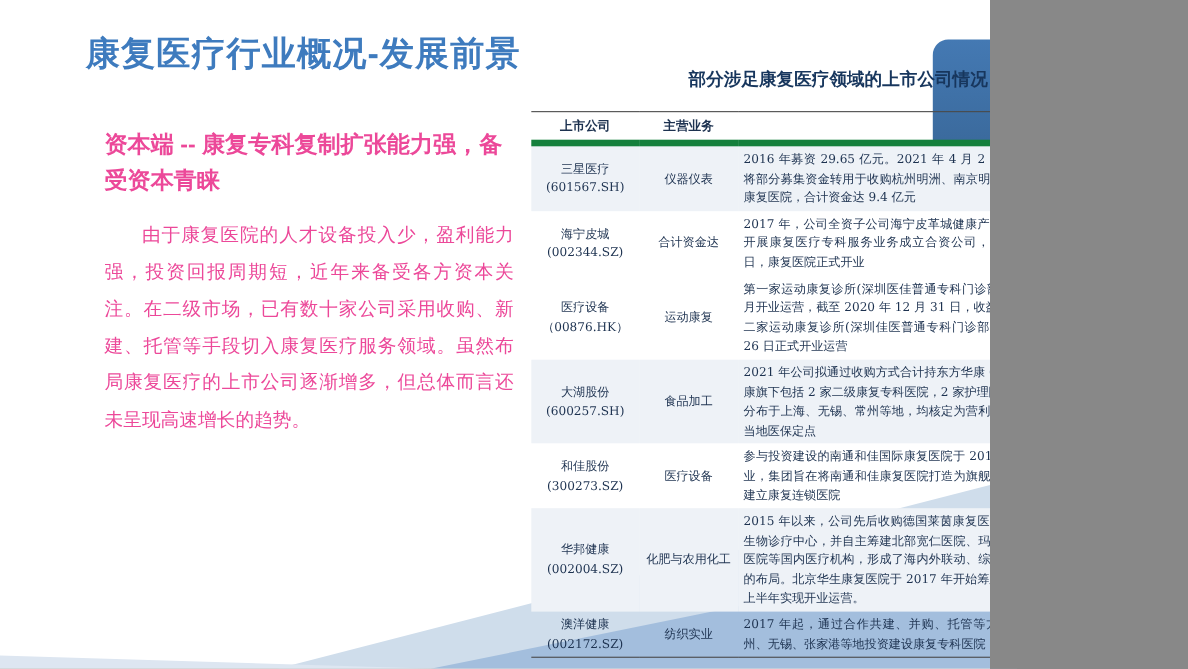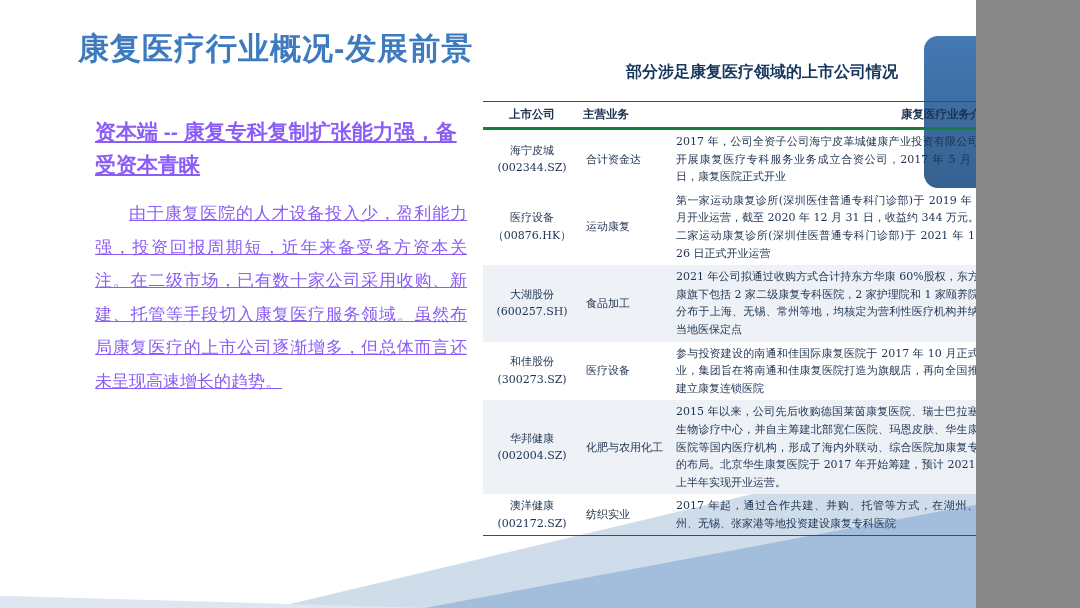--- a/index.html
+++ b/index.html
@@ -1,43 +1,43 @@
 <!DOCTYPE html>
 <html><head>
 <meta charset="utf-8">
 <style>
   html,body{margin:0;padding:0;background:#888;}
-  .slide{position:relative;width:976px;height:608px;background:#ffffff;overflow:hidden;
+  .slide{position:relative;width:900px;height:608px;background:#ffffff;overflow:hidden;
          font-family:"Liberation Sans",sans-serif;}
   
   .deco{position:absolute;left:0;top:0;width:100%;height:100%;pointer-events:none;}
   .deco-left{background:#dde6f1;clip-path:polygon(0 98%,44% 100%,0 100%);}
   .deco-light{background:#cfddeb;clip-path:polygon(28% 100%,100% 72.5%,100% 100%);}
   .deco-mid{background:#a3bedd;clip-path:polygon(43.5% 100%,100% 83%,100% 100%);}
   .corner-pill{position:absolute;right:0;top:36px;width:52px;height:152px;
                background:linear-gradient(#44object79b3,#35618f);background:linear-gradient(#4479b3,#35618f);
                border-radius:14px 0 0 14px;}
   
   .title{position:absolute;left:78px;top:28px;font-size:31px;font-weight:bold;
          color:#3E7BBE;letter-spacing:1px;}
   
-  .left-col{position:absolute;left:95px;top:116px;width:372px;color:#8b5cf6;text-decoration:underline;}
+  .left-col{position:absolute;left:95px;top:116px;width:372px;color:#ec4899;}
   .heading{font-size:21px;font-weight:bold;line-height:1.55;}
   .para{margin-top:16px;font-size:17px;line-height:1.97;text-indent:2em;text-align:justify;}
   
   .tbl-wrap{position:absolute;left:483px;top:62px;width:512px;
             font-family:"DejaVu Serif","Liberation Serif",serif;color:#1d3250;}
   .tbl-caption{font-size:16px;font-weight:bold;color:#17365d;margin:0 0 18px 46px;text-align:center;}
   table{width:100%;border-collapse:collapse;border-top:1.6px solid #4a4a4a;
         border-bottom:1.6px solid #4a4a4a;}
-  thead th{border-bottom:3px solid #15803d;font-size:11.5px;font-weight:bold;
+  thead th{border-bottom:6px solid #15803d;font-size:11.5px;font-weight:bold;
            padding:5px 2px;text-align:center;}
   td{font-size:11px;line-height:1.6;padding:3px 5px;vertical-align:middle;}
   .c-company{width:88px;text-align:center;}
-  .c-business{width:80px;text-align:left;}
+  .c-business{width:80px;text-align:center;}
   .c-intro{text-align:left;text-align:justify;}
   tr.shade{background:#eef2f7;}
 </style>
 </head>
 <body>
 
 <div class="slide">
 
   <div class="deco deco-light"></div>
   <div class="deco deco-mid"></div>
@@ -55,20 +55,28 @@
     <div class="tbl-caption">部分涉足康复医疗领域的上市公司情况</div>
     <table>
       <thead>
         <tr>
           <th class="c-company">上市公司</th>
           <th class="c-business">主营业务</th>
           <th class="c-intro" style="text-align:right">康复医疗业务介绍</th>
         </tr>
       </thead>
       <tbody>
+        <tr class="shade">
+          <td class="c-company">
+            <div>三星医疗</div>
+            <div>(601567.SH)</div>
+          </td>
+          <td class="c-business">仪器仪表</td>
+          <td class="c-intro">2016 年募资 29.65 亿元。2021 年 4 月 2 日，披露公告称拟将部分募集资金转用于收购杭州明洲、南京明州、南昌明洲三家康复医院，合计资金达 9.4 亿元</td>
+        </tr>
         <tr>
           <td class="c-company">
             <div>海宁皮城</div>
             <div>(002344.SZ)</div>
           </td>
           <td class="c-business">合计资金达</td>
           <td class="c-intro">2017 年，公司全资子公司海宁皮革城健康产业投资有限公司就开展康复医疗专科服务业务成立合资公司，2017 年 5 月 18 日，康复医院正式开业</td>
         </tr>
         <tr>
           <td class="c-company">

